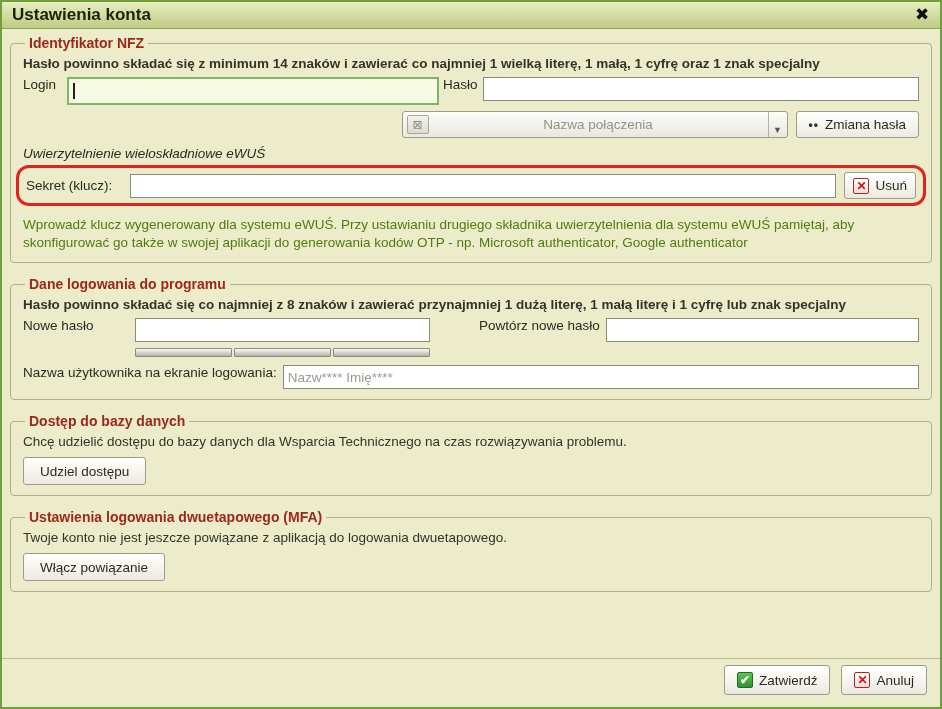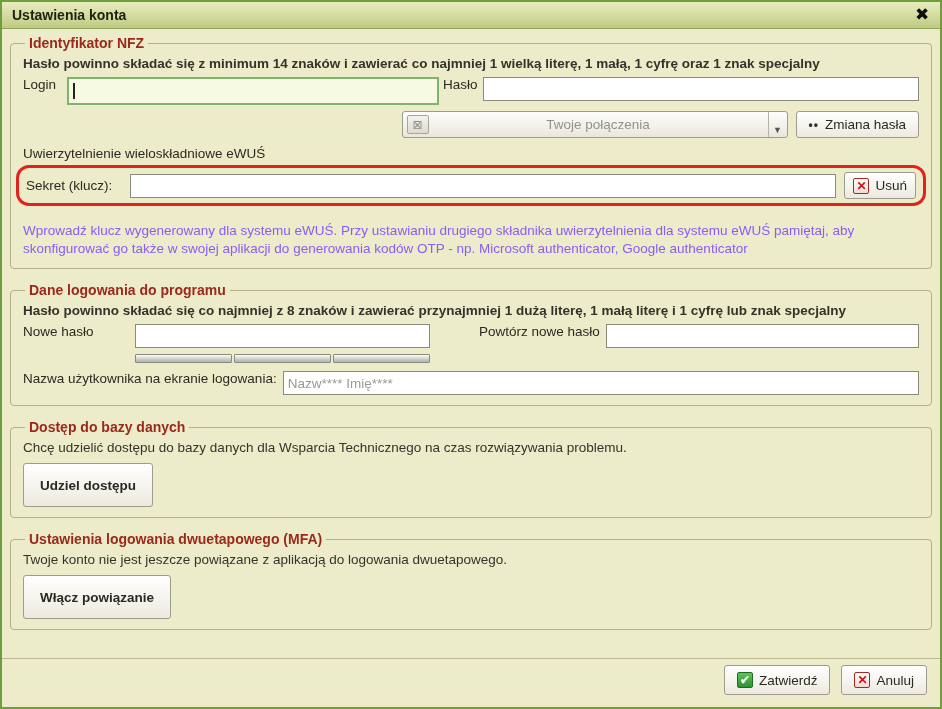--- a/index.html
+++ b/index.html
@@ -17,21 +17,21 @@
   }
   
   .titlebar {
     height: 27px; flex: 0 0 27px;
     background: linear-gradient(#e9edc0, #bfca82);
     border-bottom: 1px solid #93a35e;
     display: flex; align-items: center;
     padding: 0 8px 0 10px;
     position: relative;
   }
-  .titlebar .title { font-weight: bold; font-size: 14px; color: #1a220f; }
+  .titlebar .title { font-weight: bold; font-size: 17px; color: #1a220f; }
   .close-btn {
     position: absolute; right: 7px; top: 3px;
     width: 22px; height: 20px;
     font-size: 17px; font-weight: bold; line-height: 20px;
     text-align: center; color: #0e0e0e; cursor: pointer;
   }
   
   .content {
     flex: 1 1 auto;
     padding: 6px 0 0 0;
@@ -108,21 +108,21 @@
     flex: 1 1 auto; display: flex; align-items: center; justify-content: center;
     color: #92928a;
   }
   .split-caret {
     flex: 0 0 19px;
     border-left: 1px solid #b5b3a6;
     display: flex; align-items: flex-end; justify-content: center;
     font-size: 9px; color: #555; padding-bottom: 2px;
   }
   .dots-icon { color: #333; font-size: 12px; letter-spacing: 1px; font-weight: bold; }
-  .mfa-heading { margin: 4px 0 4px 0; }
+  .mfa-heading { margin: 4px 0 4px 0; font-style: italic; }
   
   .secret-highlight {
     border: 3px solid #e0241c;
     border-radius: 13px;
     margin: 0 -7px 4px -7px;
     padding: 4px 7px;
     display: flex; align-items: center;
   }
   .secret-highlight label { width: 104px; }
   .secret-highlight input { flex: 1 1 auto; margin-right: 8px; }
@@ -134,39 +134,39 @@
     border: 1px solid #a52a21; border-radius: 2px;
     color: #cc1410; font-weight: bold; font-size: 12px; line-height: 1;
   }
   .check-icon-green {
     display: inline-flex; align-items: center; justify-content: center;
     width: 16px; height: 16px;
     background: linear-gradient(#5cc653, #2f9232);
     border: 1px solid #1d6b23; border-radius: 2px;
     color: #ffffff; font-weight: bold; font-size: 12px; line-height: 1;
   }
-  .info-text { margin-top: 16px; color: #8b5cf6; line-height: 1.35; }
+  .info-text { margin-top: 10px; color: #4d7c0f; line-height: 1.35; }
   
   .row-newpass { margin: 4px 0 0 0; }
   .row-newpass label.l1 { width: 112px; }
   .row-newpass .np-input { width: 295px; }
   .row-newpass label.l2 { margin-left: 49px; margin-right: 6px; }
   .row-newpass .rp-input { flex: 1 1 auto; }
   .meter { display: flex; gap: 2px; margin: 6px 0 0 112px; width: 295px; }
   .meter .seg {
     flex: 1 1 auto; height: 9px;
     background: linear-gradient(#fbfbf9 0%, #d9d9d4 45%, #b3b3ac 100%);
     border: 1px solid #8a8a80;
     border-radius: 1px;
   }
   .row-username { margin-top: 8px; }
   .row-username label { margin-right: 6px; }
   .row-username input { flex: 1 1 auto; color: #6d28d9; }
   .section-text { margin: 3px 0 8px 0; color: #33332a; }
-  .btn-plain { padding: 0 16px; height: 44px; font-weight: bold; }
+  .btn-plain { padding: 0 16px; height: 28px; }
   
   .footer {
     flex: 0 0 48px;
     display: flex; align-items: center; justify-content: flex-end;
     gap: 11px; padding: 0 13px 6px 13px;
     background: #edecca;
   }
   .footer .btn { height: 30px; font-size: 13.5px; }
 </style>
 </head>
@@ -191,21 +191,21 @@
           <input type="text" class="login-input" value="" style="">
           <span class="caret-bar"></span>
         </span>
         <label class="l2" style="margin-left:4px">Hasło</label>
         <input type="text" class="pw-input" value="" style="">
       </div>
 
       <div class="row row-nfz-buttons">
         <div class="split-btn">
           <span class="icon-box">⊠</span>
-          <span class="split-label">Twoje połączenia</span>
+          <span class="split-label">Nazwa połączenia</span>
           <span class="split-caret">▼</span>
         </div>
         <button class="btn">
           <span class="dots-icon">••</span>
           <span>Zmiana hasła</span>
         </button>
       </div>
 
       <div class="mfa-heading">Uwierzytelnienie wieloskładniowe eWUŚ</div>
 

